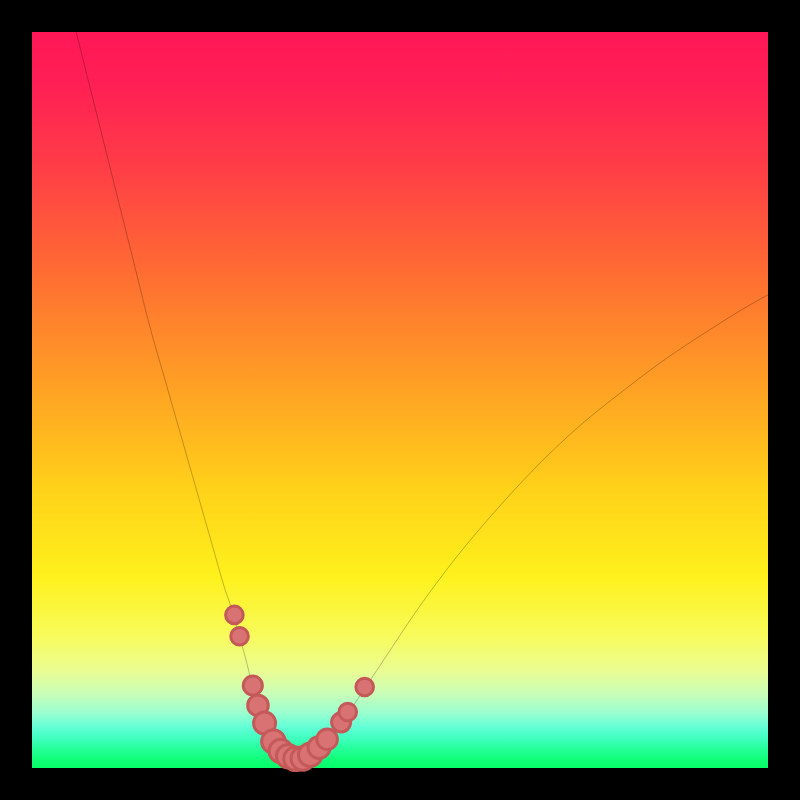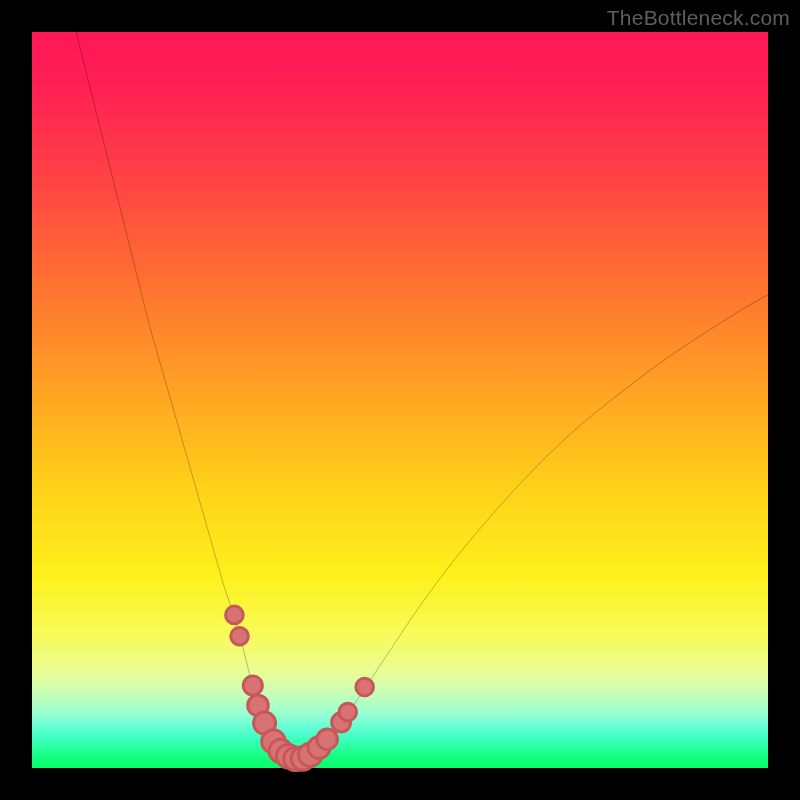--- a/index.html
+++ b/index.html
@@ -86,14 +86,13 @@
           <circle cx="36.80" cy="98.70" r="1.60" class="marker"></circle>
           <circle cx="37.80" cy="98.20" r="1.60" class="marker"></circle>
           <circle cx="39.00" cy="97.20" r="1.50" class="marker"></circle>
           <circle cx="40.10" cy="96.10" r="1.40" class="marker"></circle>
           <circle cx="42.00" cy="93.80" r="1.30" class="marker"></circle>
           <circle cx="42.90" cy="92.40" r="1.20" class="marker"></circle>
           <circle cx="45.20" cy="89.00" r="1.20" class="marker"></circle>
         </g>
     </svg>
   </div>
-  <div class="watermark">TheBottleneck.com</div>
 </div>
 
 </body></html>

